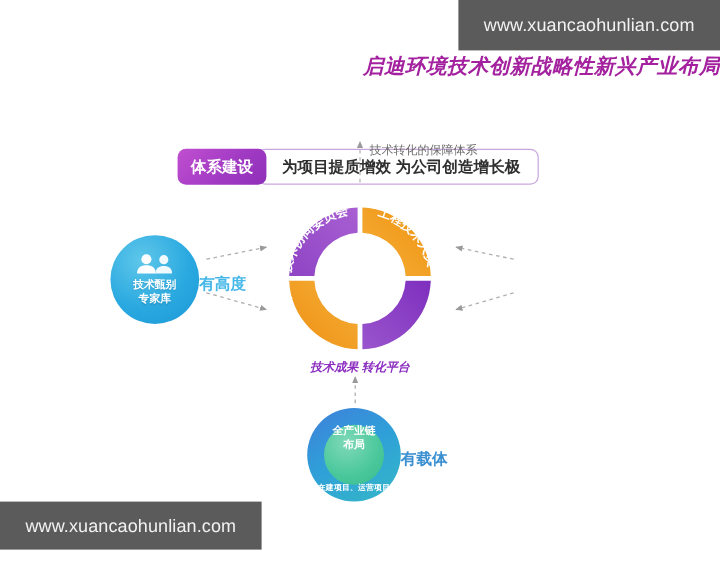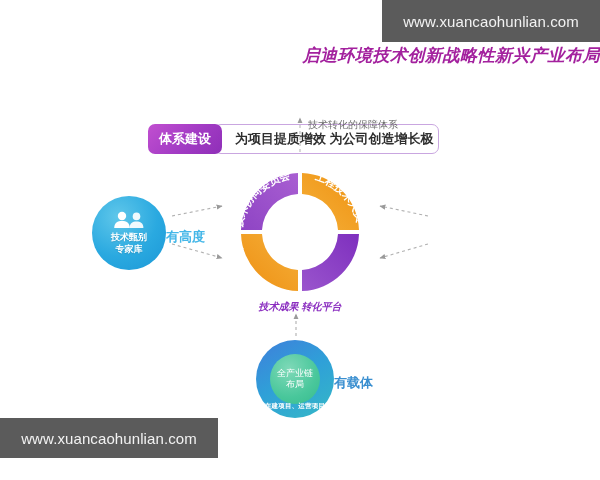--- a/index.html
+++ b/index.html
@@ -79,21 +79,21 @@
     padding: 0 11px;
     display: flex;
     align-items: center;
     white-space: nowrap;
     z-index: 2;
   }
   #subtitle-outline {
     margin-left: -8px;
     border: 1.5px solid #c9a6e0;
     border-radius: 7px;
-    padding: 0 4px 0 20px;
+    padding: 0 14px 0 20px;
     display: flex;
     align-items: center;
     color: #2f2f2f;
     font-size: 13px;
     font-weight: bold;
     white-space: nowrap;
   }
 
   
   #connectors {
@@ -194,25 +194,25 @@
     display: flex;
     align-items: center;
     justify-content: center;
     position: relative;
   }
   #node-bottom .node-inner {
     width: 50px; height: 50px;
     border-radius: 50%;
     background: radial-gradient(circle at 38% 30%, #7fd9b8 0%, #49c79b 60%, #36bb8e 100%);
     display: flex;
-    align-items: center;
+    align-items: flex-start;
     justify-content: center;
     color: #ffffff;
     font-size: 9px;
-    font-weight: normal;
+    font-weight: bold;
     line-height: 1.25;
     text-align: center;
   }
   #node-bottom .ring-text {
     position: absolute;
     bottom: 7px;
     left: 0; right: 0;
     text-align: center;
     color: #ffffff;
     font-size: 6.5px;

